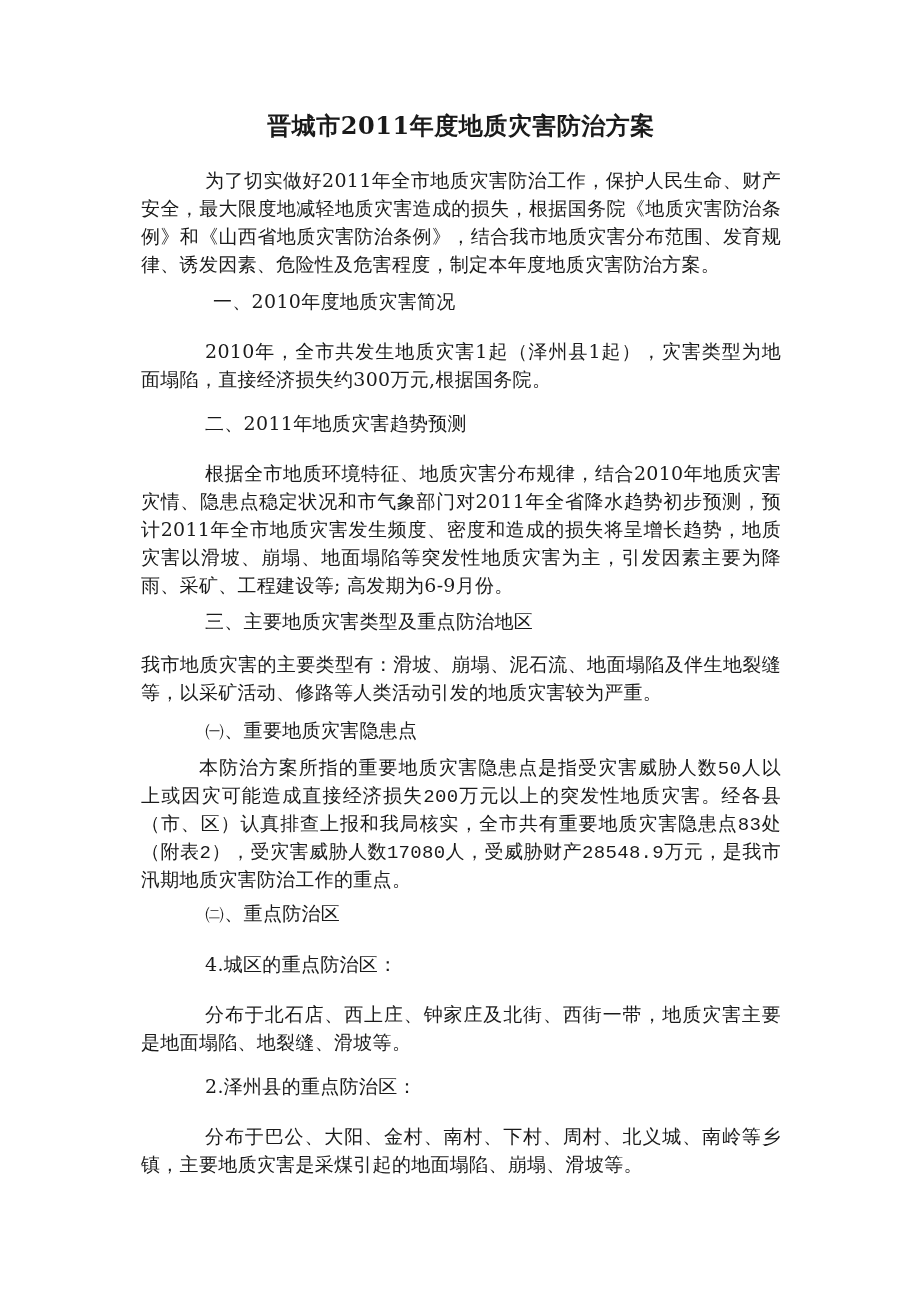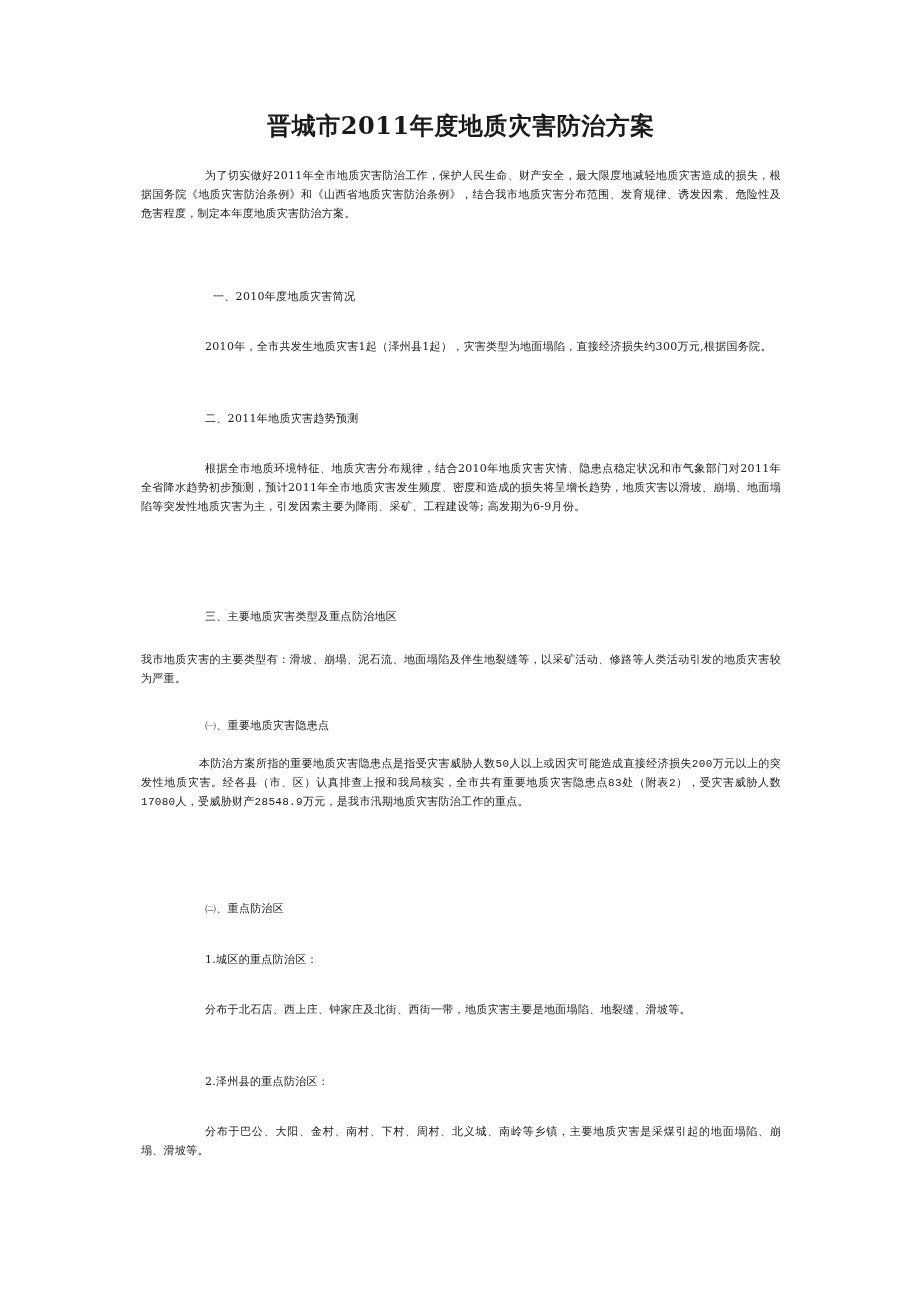--- a/index.html
+++ b/index.html
@@ -1,21 +1,21 @@
 <!DOCTYPE html>
 <html><head>
 <meta charset="utf-8">
 <style>
   html, body { margin:0; padding:0; background:#ffffff; }
   body { width:920px; height:1302px; position:relative; overflow:hidden;
          font-family: "DejaVu Serif", "Liberation Serif", serif; color:#1a1a1a; }
   .page { position:absolute; left:141px; top:0; width:640px; }
   .title { position:absolute; left:0; width:640px; top:112px; text-align:center;
            font-size:24px; font-weight:bold; letter-spacing:0.5px; line-height:28px; }
-  .blk { position:absolute; left:0; width:640px; font-size:11px; line-height:19px;
+  .blk { position:absolute; left:0; width:640px; font-size:19px; line-height:28px;
          text-align:justify; letter-spacing:0.3px; }
   .ind { text-indent:64px; }
   .ind2 { text-indent:72px; }
   .ind3 { text-indent:58px; }
 </style>
 </head>
 <body>
 
 <div class="page">
   <div class="title">晋城市2011年度地质灾害防治方案</div>
@@ -33,20 +33,20 @@
   <div class="blk ind" style="top:607px;">三、主要地质灾害类型及重点防治地区</div>
 
   <div class="blk" style="top:632px;margin-top:18px;">我市地质灾害的主要类型有：滑坡、崩塌、泥石流、地面塌陷及伴生地裂缝等，以采矿活动、修路等人类活动引发的地质灾害较为严重。</div>
 
   <div class="blk ind" style="top:704px;margin-top:12px;">㈠、重要地质灾害隐患点</div>
 
   <div class="blk ind3" style="top:755px;font-family:Liberation Mono, monospace;">本防治方案所指的重要地质灾害隐患点是指受灾害威胁人数50人以上或因灾可能造成直接经济损失200万元以上的突发性地质灾害。经各县（市、区）认真排查上报和我局核实，全市共有重要地质灾害隐患点83处（附表2），受灾害威胁人数17080人，受威胁财产28548.9万元，是我市汛期地质灾害防治工作的重点。</div>
 
   <div class="blk ind" style="top:899px;">㈡、重点防治区</div>
 
-  <div class="blk ind" style="top:950px;">1.城区的重点防治区：</div>
+  <div class="blk ind" style="top:950px;">4.城区的重点防治区：</div>
 
   <div class="blk ind" style="top:1000px;">分布于北石店、西上庄、钟家庄及北街、西街一带，地质灾害主要是地面塌陷、地裂缝、滑坡等。</div>
 
   <div class="blk ind" style="top:1072px;">2.泽州县的重点防治区：</div>
 
   <div class="blk ind" style="top:1122px;">分布于巴公、大阳、金村、南村、下村、周村、北义城、南岭等乡镇，主要地质灾害是采煤引起的地面塌陷、崩塌、滑坡等。</div>
 </div>
 
 </body></html>

